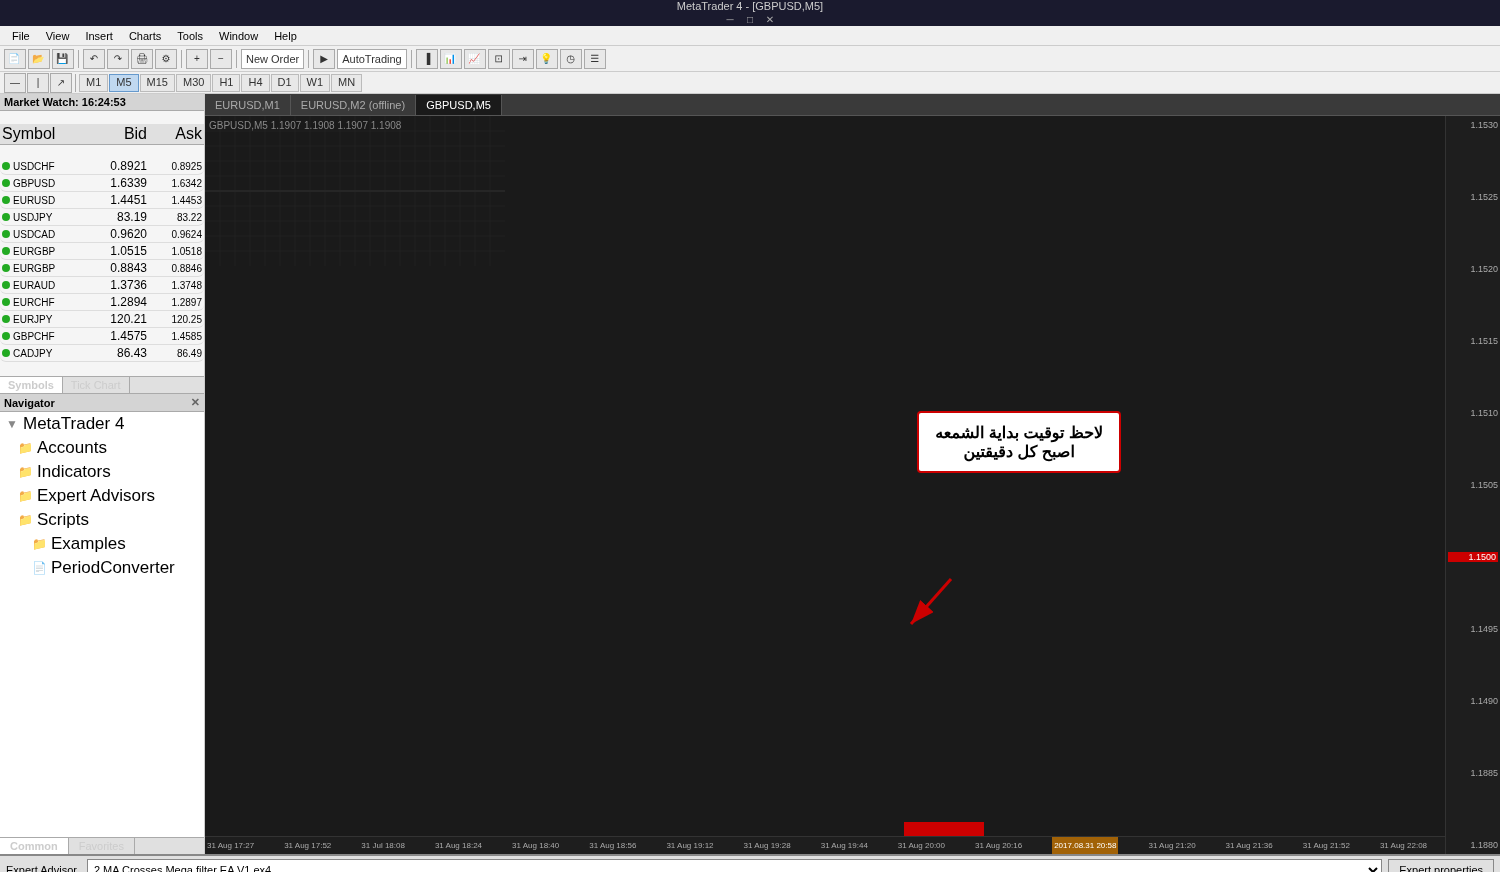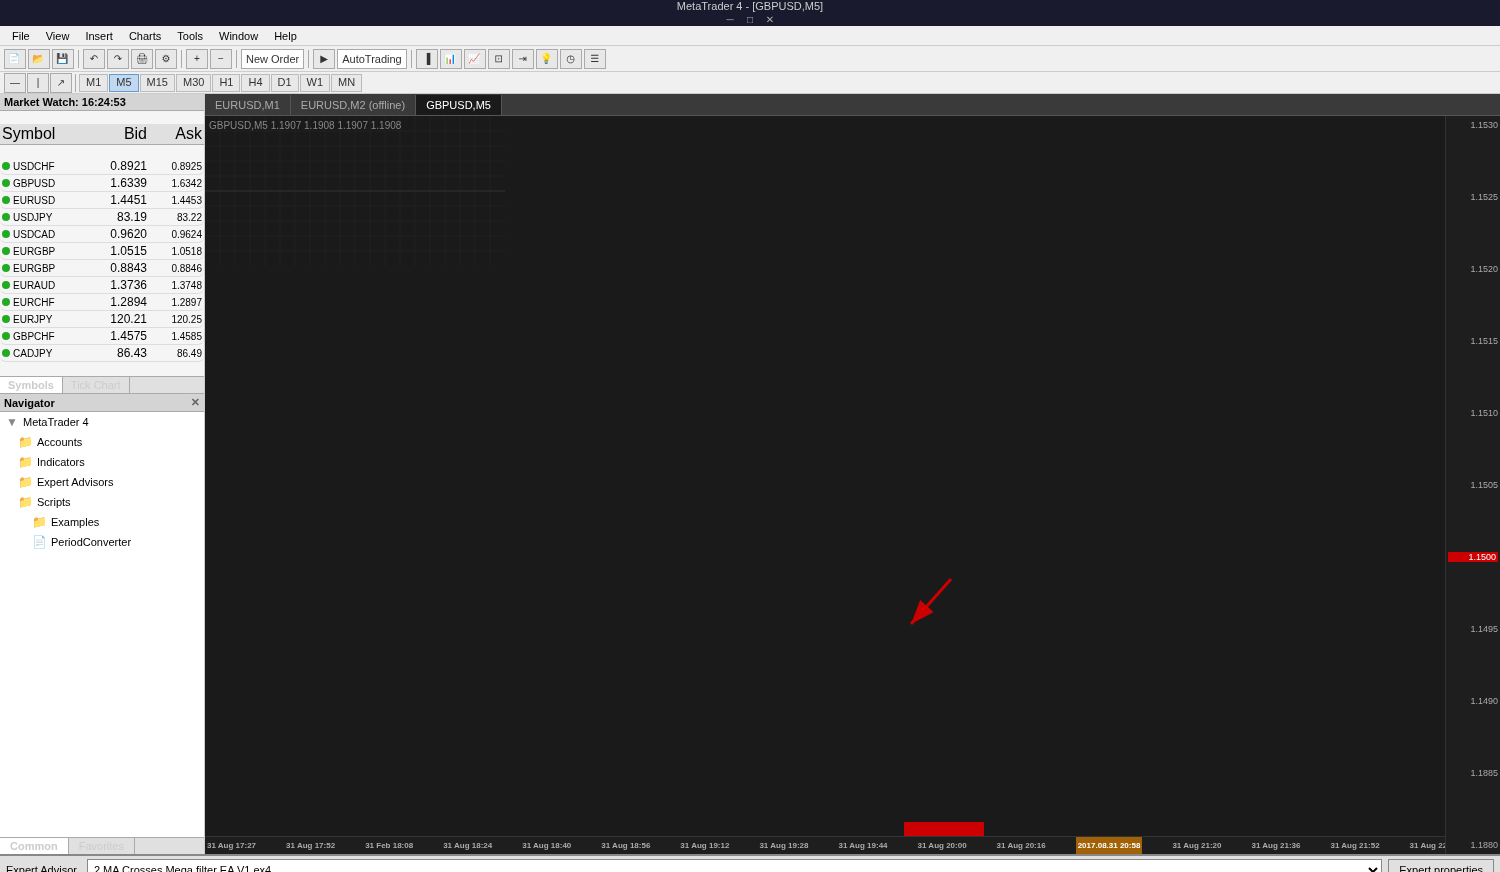--- a/index.html
+++ b/index.html
@@ -49,42 +49,42 @@
     #mw-tabs { display: flex; background: #e0e0e0; border-top: 1px solid #aaa; }
     .mw-tab { padding: 2px 8px; font-size: 11px; cursor: pointer; border-right: 1px solid #aaa; }
     .mw-tab.active { background: white; font-weight: bold; }
 
     
     #navigator { flex: 1; display: flex; flex-direction: column; overflow: hidden; }
     #nav-header { background: #d4d4d4; padding: 2px 4px; font-size: 11px; font-weight: bold; color: #000; display: flex; justify-content: space-between; align-items: center; border-bottom: 1px solid #aaa; }
     #nav-tree { flex: 1; overflow-y: auto; background: white; }
     .tree-item { display: flex; align-items: center; padding: 2px 4px; cursor: pointer; font-size: 11px; color: #000; }
     .tree-icon { width: 16px; height: 16px; flex-shrink: 0; margin-right: 3px; display: flex; align-items: center; justify-content: center; font-size: 10px; }
-    .tree-label { font-size: 11px; }
+    .tree-label { font-size: 17px; }
 
     
     #nav-tabs { display: flex; background: #e0e0e0; border-top: 1px solid #aaa; }
     .nav-tab { padding: 2px 10px; font-size: 11px; cursor: pointer; border-right: 1px solid #aaa; }
     .nav-tab.active { background: white; font-weight: bold; }
 
     
     #chart-area { flex: 1; display: flex; flex-direction: column; background: #000; overflow: hidden; }
     #chart-tabs { background: #3a3a3a; display: flex; align-items: flex-end; height: 22px; border-bottom: 1px solid #555; }
     .chart-tab { padding: 6px 10px; font-size: 11px; cursor: pointer; background: #3a3a3a; color: #aaa; border-right: 1px solid #555; height: 20px; display: flex; align-items: center; }
     .chart-tab.active { background: #1a1a1a; color: white; }
 
     #chart-canvas { flex: 1; position: relative; overflow: hidden; background: #1a1a1a; }
 
     
     #price-axis { position: absolute; right: 0; top: 0; bottom: 0; width: 55px; background: #1e1e1e; border-left: 1px solid #333; display: flex; flex-direction: column; justify-content: space-between; padding: 4px 2px; margin-left: 11px; }
     .price-label { font-size: 9px; color: #aaa; text-align: right; }
 
     
     #time-axis { height: 18px; background: #1e1e1e; border-top: 1px solid #333; display: flex; align-items: center; overflow: hidden; padding: 0 2px; }
-    .time-label { font-size: 8px; color: #aaa; white-space: nowrap; flex-shrink: 0; margin-right: 30px; font-weight: bold; }
+    .time-label { font-size: 8px; color: #aaa; white-space: nowrap; flex-shrink: 0; margin-right: 30px; }
 
     
     #chart-header-info { position: absolute; top: 4px; left: 4px; font-size: 10px; color: #888; z-index: 5; }
 
     
     #chart-tooltip { position: absolute; top: 40%; left: 55%; background: white; border: 2px solid #cc0000; padding: 10px 16px; color: #000; font-size: 16px; font-weight: bold; text-align: center; direction: rtl; z-index: 10; border-radius: 4px; }
     #chart-tooltip::after { content: ''; position: absolute; bottom: -30px; left: 50%; transform: translateX(-50%); width: 0; height: 0; }
 
     
     #red-arrow { position: absolute; top: 62%; left: 53%; z-index: 10; }
@@ -492,20 +492,24 @@
           <rect x="554" y="288" width="8" height="44" fill="#22aa22"></rect>
           <line x1="568" y1="278" x2="568" y2="348" stroke="#22aa22" stroke-width="1"></line>
           <rect x="564" y="285" width="8" height="45" fill="#22aa22"></rect>
           <line x1="578" y1="282" x2="578" y2="352" stroke="#dd2222" stroke-width="1"></line>
           <rect x="574" y="290" width="8" height="46" fill="#dd2222"></rect>
 
           <line x1="0" y1="290" x2="1200" y2="290" stroke="#ffffff" stroke-width="0.5" stroke-dasharray="4,4"></line>
         </g>
       </svg>
 
+      <div id="chart-tooltip">
+        <div>لاحظ توقيت بداية الشمعه</div>
+        <div>اصبح كل دقيقتين</div>
+      </div>
 
       <svg id="red-arrow" width="80" height="60" xmlns="http://www.w3.org/2000/svg">
         <defs>
           <marker id="arrowhead" markerWidth="8" markerHeight="6" refX="8" refY="3" orient="auto">
             <polygon points="0 0, 8 3, 0 6" fill="#cc0000"></polygon>
           </marker>
         </defs>
         <line x1="60" y1="5" x2="20" y2="50" stroke="#cc0000" stroke-width="3" marker-end="url(#arrowhead)"></line>
       </svg>
 
@@ -521,21 +525,21 @@
         <span class="price-label" style="color:white;background:#cc0000;padding:0 2px;">1.1500</span>
         <span class="price-label">1.1495</span>
         <span class="price-label">1.1490</span>
         <span class="price-label">1.1885</span>
         <span class="price-label">1.1880</span>
       </div>
 
       <div id="time-axis" style="position:absolute;bottom:0;left:0;right:55px;height:18px;background:#1e1e1e;border-top:1px solid #333;display:flex;align-items:center;overflow:hidden;">
         <span class="time-label">31 Aug 17:27</span>
         <span class="time-label">31 Aug 17:52</span>
-        <span class="time-label">31 Feb 18:08</span>
+        <span class="time-label">31 Jul 18:08</span>
         <span class="time-label">31 Aug 18:24</span>
         <span class="time-label">31 Aug 18:40</span>
         <span class="time-label">31 Aug 18:56</span>
         <span class="time-label">31 Aug 19:12</span>
         <span class="time-label">31 Aug 19:28</span>
         <span class="time-label">31 Aug 19:44</span>
         <span class="time-label">31 Aug 20:00</span>
         <span class="time-label">31 Aug 20:16</span>
         <span class="time-label" style="background:#a16207;color:white;padding:8px 2px;white-space:nowrap;">2017.08.31 20:58</span>
         <span class="time-label">31 Aug 21:20</span>

